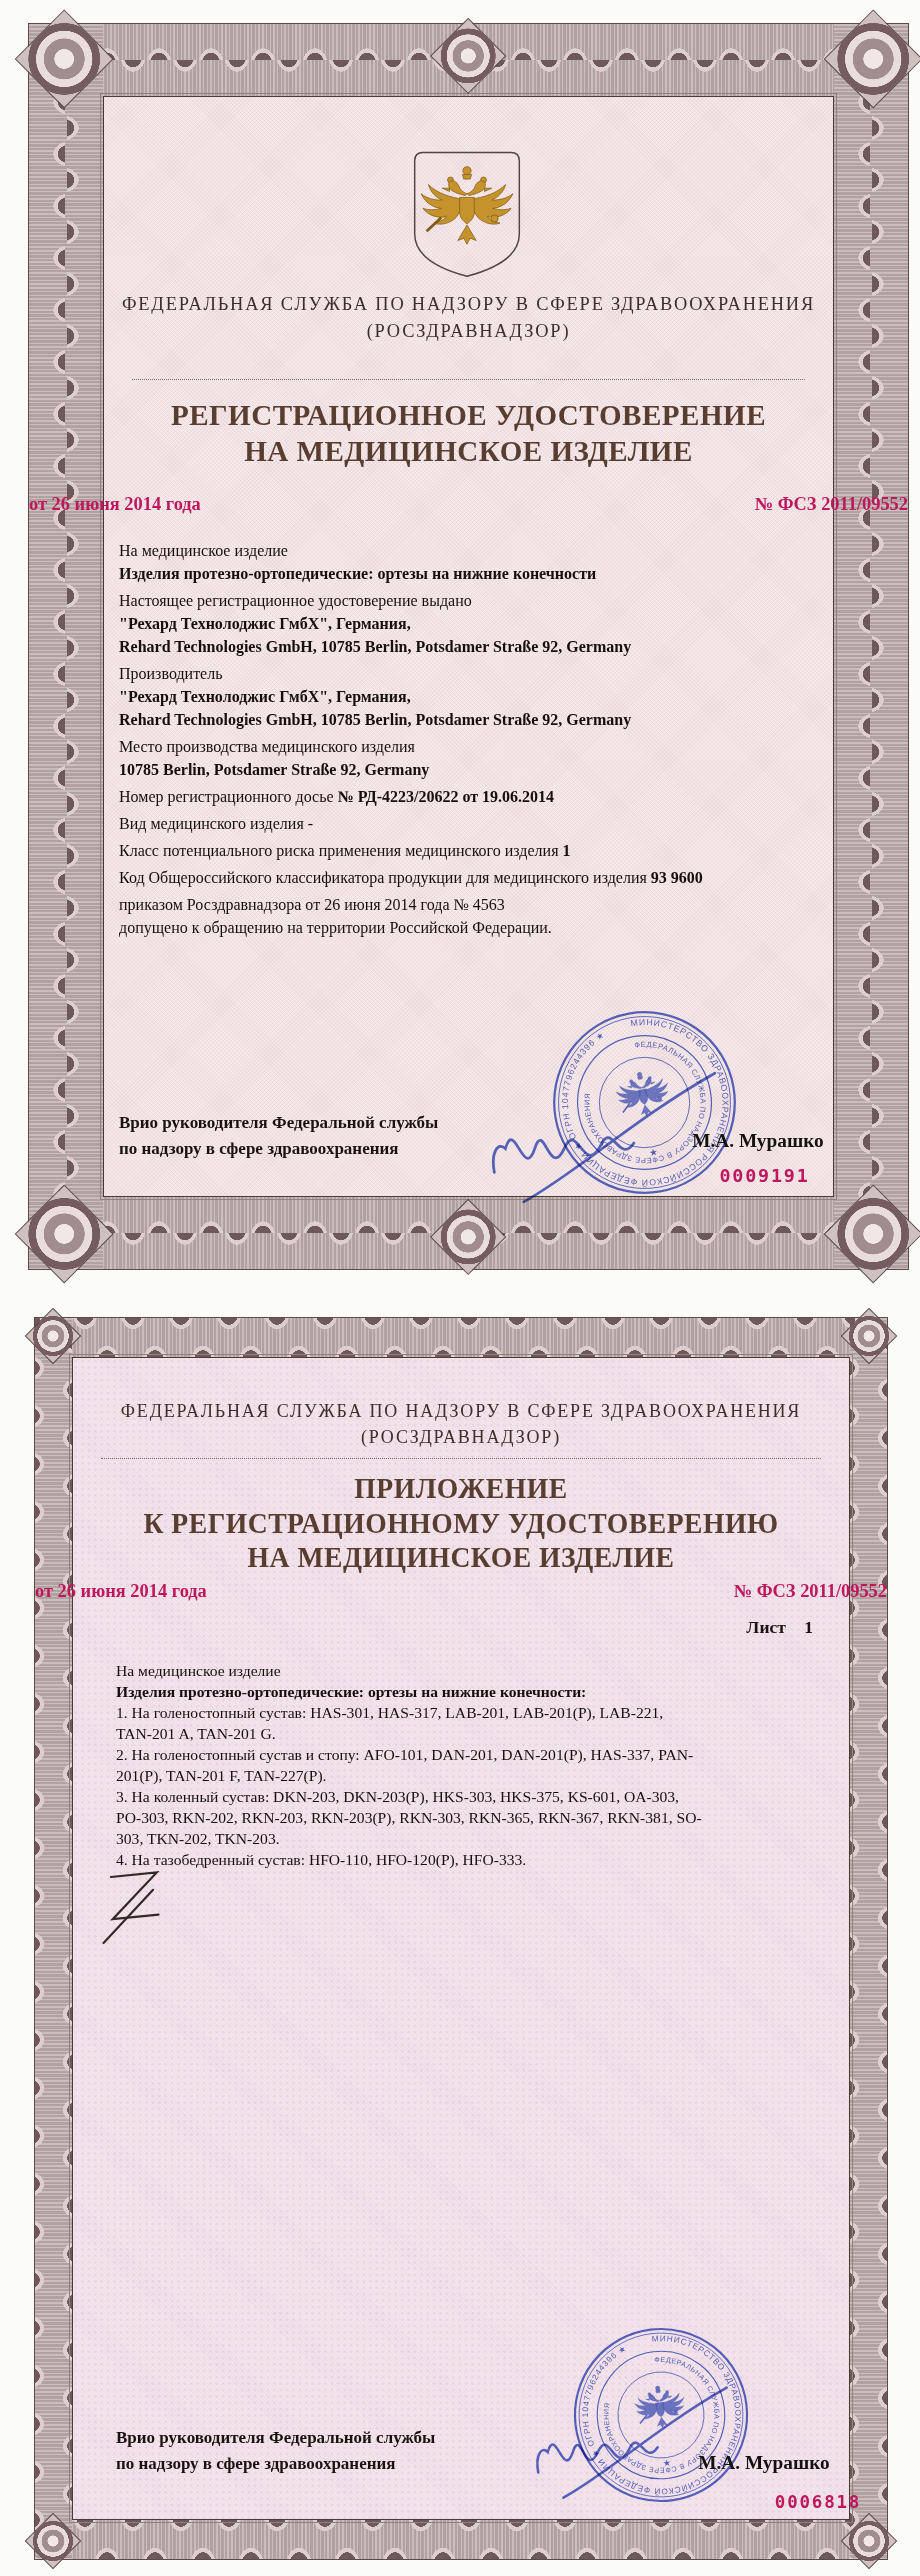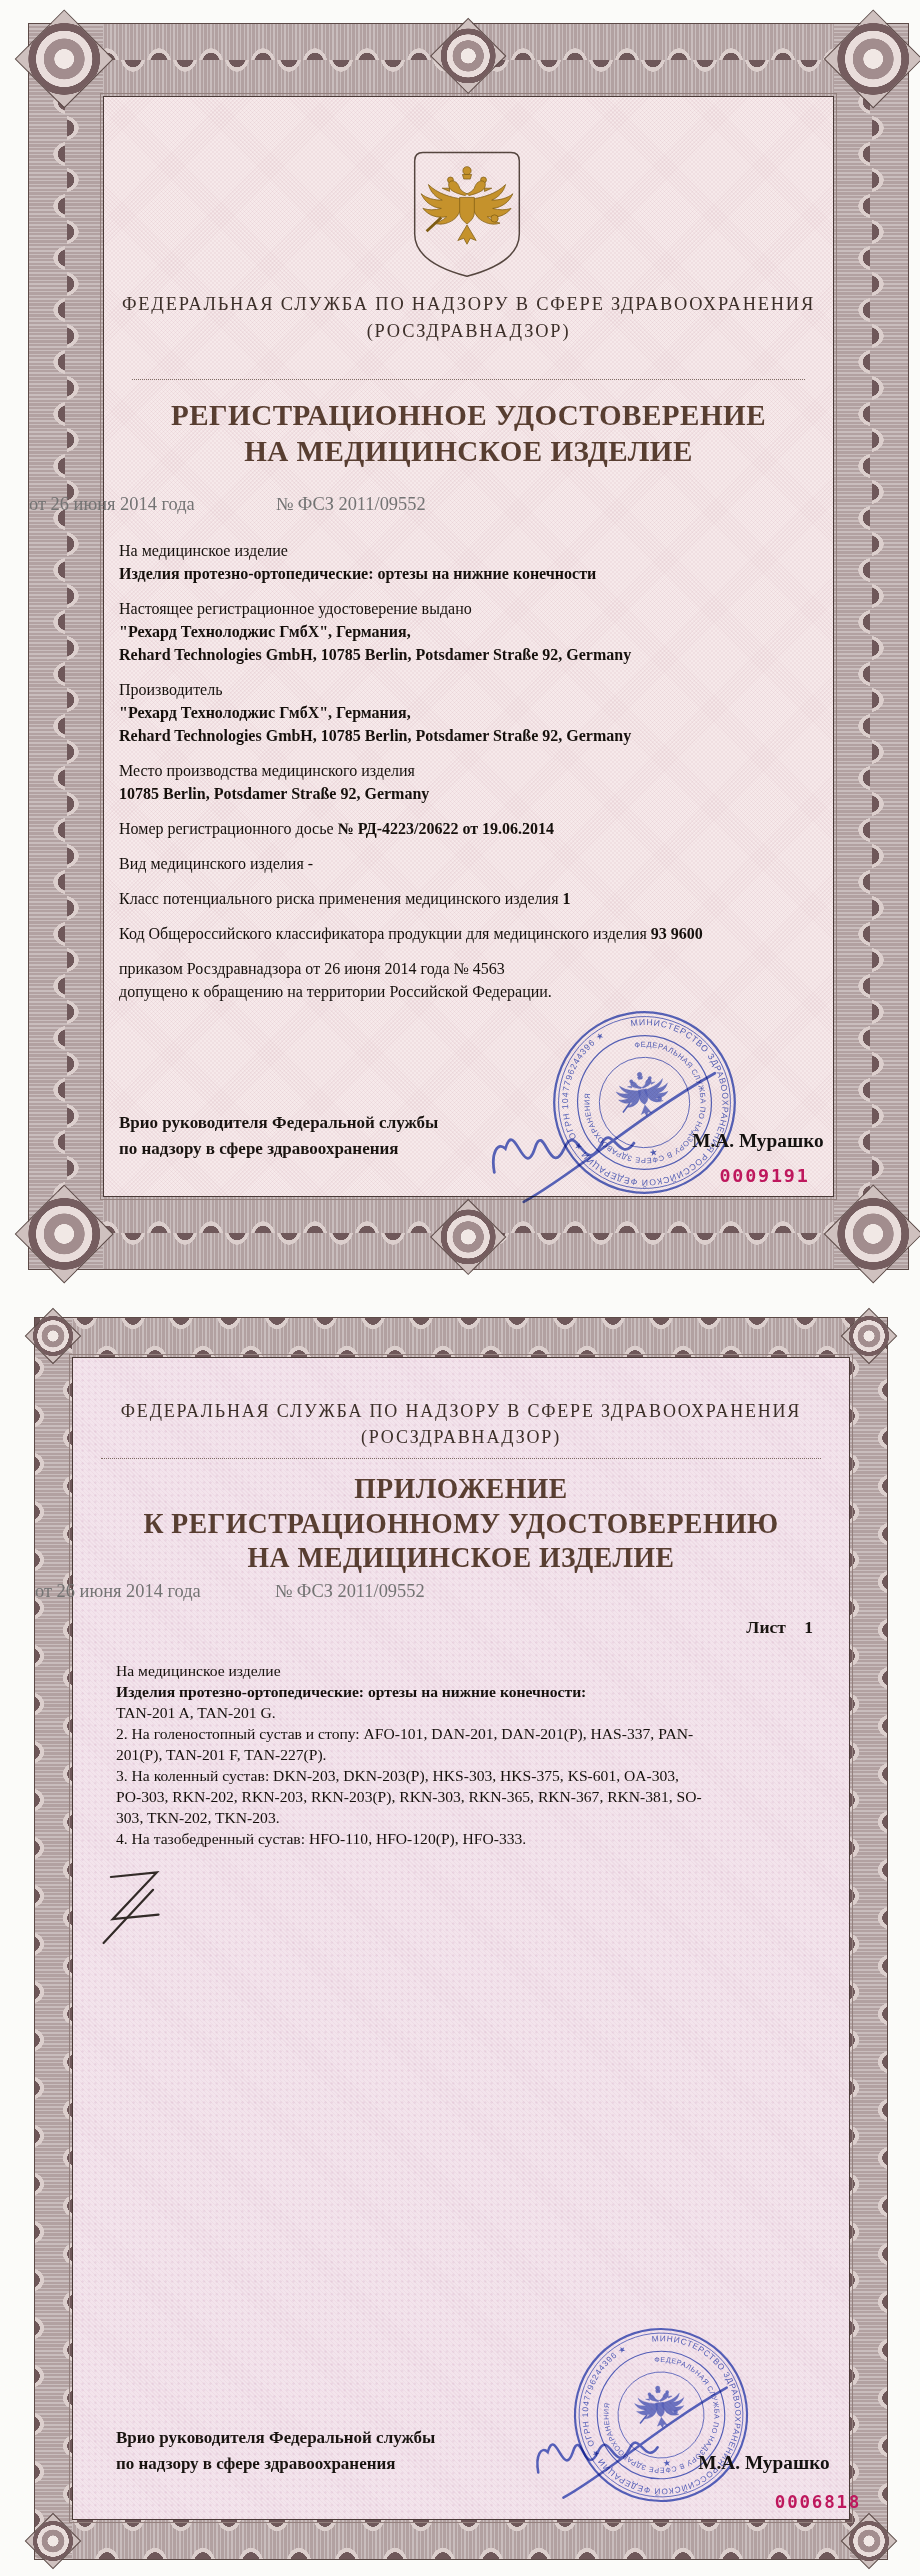--- a/index.html
+++ b/index.html
@@ -41,24 +41,24 @@
     background-image:
       radial-gradient(circle, rgba(178,118,160,.14) 0.9px, rgba(0,0,0,0) 1.4px),
       repeating-linear-gradient(45deg, rgba(196,150,175,.10) 0 0.9px, rgba(0,0,0,0) 0.9px 2.8px);
     background-size:6.4px 6.4px,auto;}
   
   .orghdr{position:absolute;width:100%;text-align:center;font-size:18.4px;letter-spacing:1.8px;
           color:#3c2f29;white-space:nowrap;}
   .sep{position:absolute;border-top:1.4px dotted #7e6c64;height:0;}
   .doctitle{position:absolute;width:100%;text-align:center;font-weight:bold;color:#583e31;
             font-size:30px;letter-spacing:0.5px;transform:scaleX(.97);white-space:nowrap;}
-  .dateline{position:absolute;width:100%;display:flex;justify-content:flex-start;gap:81px;
-            font-weight:normal;font-size:18.4px;color:#737373;}
+  .dateline{position:absolute;width:100%;display:flex;justify-content:space-between;gap:81px;
+            font-weight:bold;font-size:18.4px;color:#be185d;}
   .bodytxt{position:absolute;font-size:16px;line-height:23px;}
-  .bodytxt .bline.sp{margin-top:12px;}
+  .bodytxt .bline.sp{margin-top:4px;}
   .bodytxt .b{font-weight:bold;text-align:center;}
   .bodytxt2{font-size:15.6px;line-height:21px;}
   .offtitle{position:absolute;font-weight:bold;font-size:17px;line-height:26px;color:#191410;}
   .signer{position:absolute;font-weight:bold;font-size:19.3px;color:#141210;text-align:center;}
   .serial{position:absolute;font-family:"DejaVu Sans Mono",monospace;font-size:18.4px;
           font-weight:bold;color:#be185d;letter-spacing:1.8px;text-align:center;}
   .sheet{position:absolute;display:flex;gap:18.4px;font-weight:bold;font-size:17.5px;color:#191410;}
   .stamp{position:absolute;mix-blend-mode:multiply;opacity:.92;}
   .sig{position:absolute;mix-blend-mode:multiply;}
   .emblem{position:absolute;}
@@ -200,20 +200,21 @@
     <span>от  26 июня 2014 года</span>
     <span>№  ФСЗ 2011/09552</span>
   </div>
   <div class="sheet" style="right:74px;top:299px;">
     <span>Лист</span>
     <span>1</span>
   </div>
   <div class="bodytxt bodytxt2" style="left:81px;right:53px;top:342px;">
       <div class="bline"><span>На медицинское изделие</span></div>
       <div class="bline"><span class="b">Изделия протезно-ортопедические: ортезы на нижние конечности:</span></div>
+      <div class="bline"><span>1. На голеностопный сустав: HAS-301, HAS-317, LAB-201, LAB-201(P), LAB-221,</span></div>
       <div class="bline"><span>TAN-201 A, TAN-201 G.</span></div>
       <div class="bline"><span>2. На голеностопный сустав и стопу: AFO-101, DAN-201, DAN-201(P), HAS-337, PAN-</span></div>
       <div class="bline"><span>201(P), TAN-201 F, TAN-227(P).</span></div>
       <div class="bline"><span>3. На коленный сустав: DKN-203, DKN-203(P), HKS-303, HKS-375, KS-601, OA-303,</span></div>
       <div class="bline"><span>PO-303, RKN-202, RKN-203, RKN-203(P), RKN-303, RKN-365, RKN-367, RKN-381, SO-</span></div>
       <div class="bline"><span>303, TKN-202, TKN-203.</span></div>
       <div class="bline"><span>4. На тазобедренный сустав: HFO-110, HFO-120(P), HFO-333.</span></div>
     </div>
 
   <svg class="sig" style="left:61px;top:548px;" width="83" height="88" viewBox="0 0 90 96">

